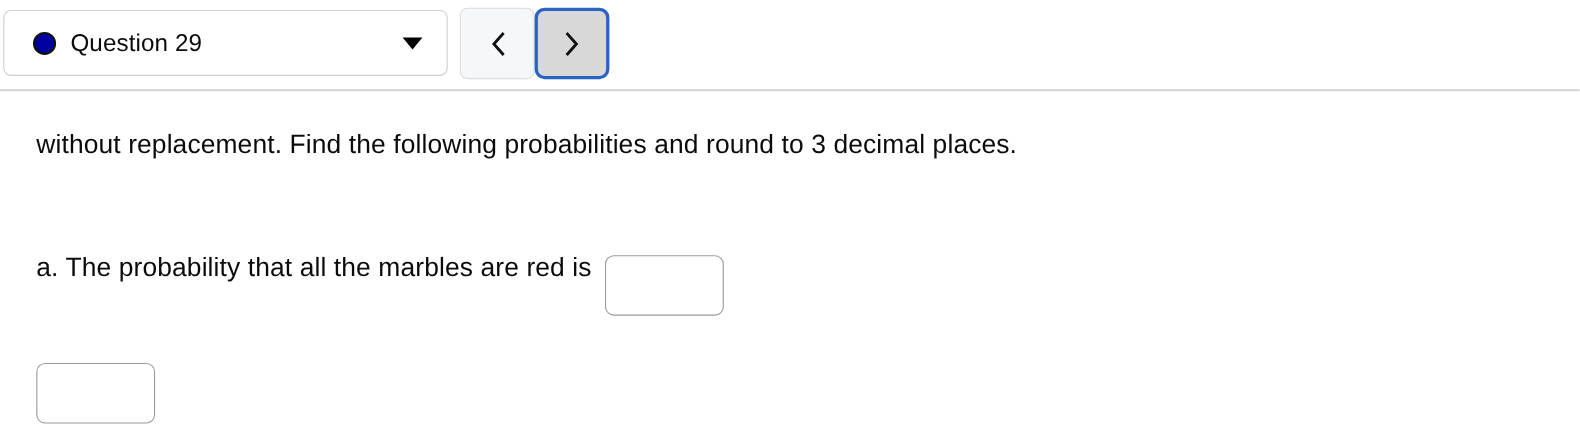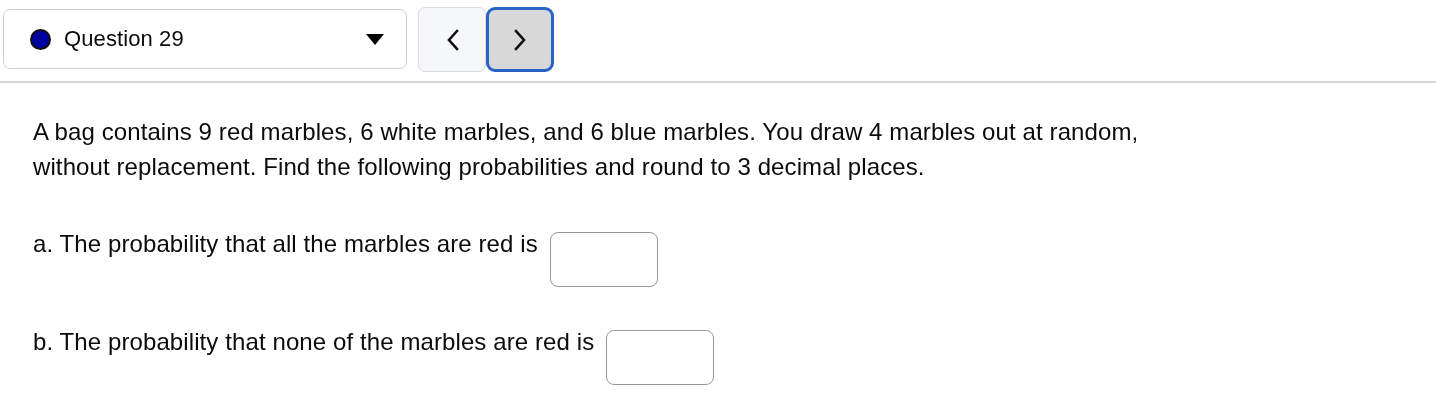--- a/index.html
+++ b/index.html
@@ -199,27 +199,25 @@
       </span>
     </div>
   </div>
 
   <div class="divider"></div>
 </div>
 
 <div class="content">
 
   <div class="prompt">
-    <div>A bag contains 9 red marbles, 6 white marbles, and 6 blue marbles. You draw 4 marbles out at random,</div>
     <div>without replacement. Find the following probabilities and round to 3 decimal places.</div>
   </div>
 
   <div class="qline qline-a">
     <span class="qtext">a. The probability that all the marbles are red is</span>
     <input class="answer-box" type="text" placeholder="" style="">
   </div>
 
   <div class="qline qline-b">
-    <span class="qtext">b. The probability that none of the marbles are red is</span>
     <input class="answer-box" type="text" placeholder="" style="">
   </div>
 
 </div>
 
 </body></html>

